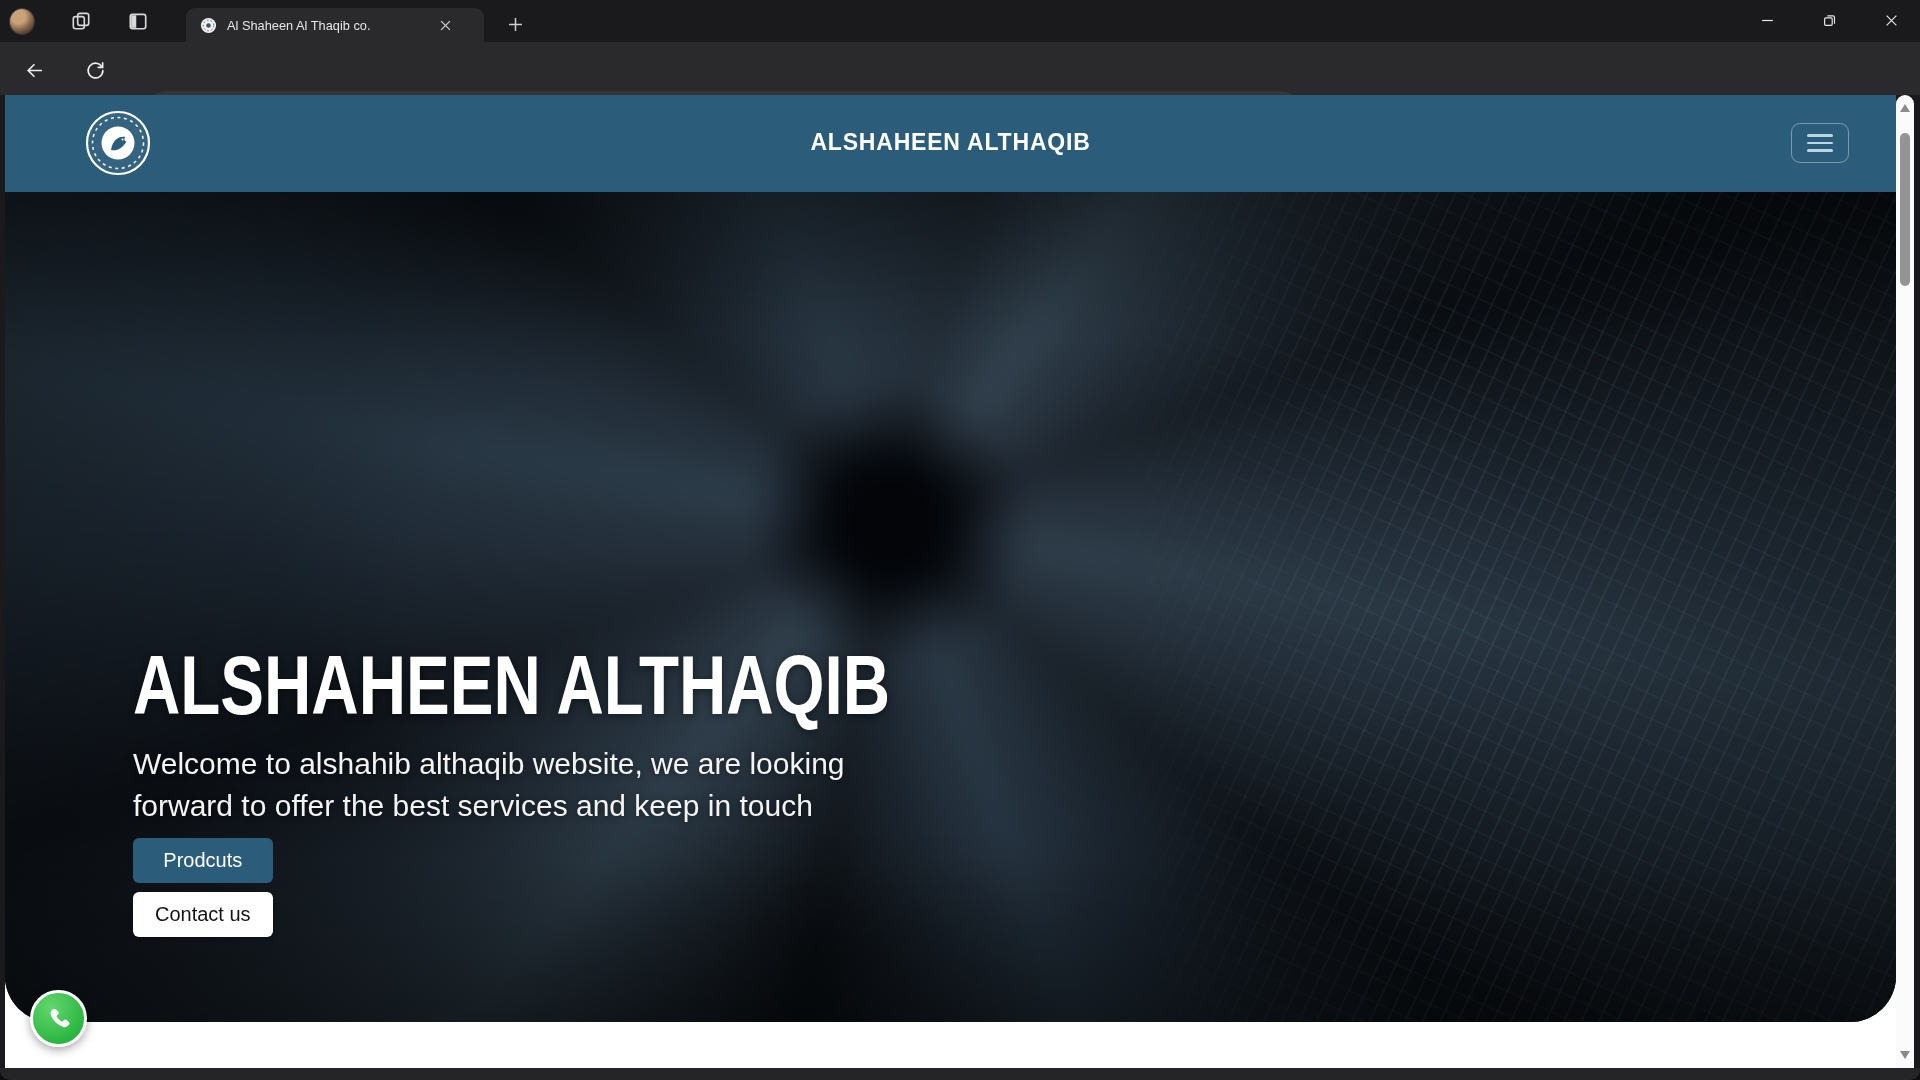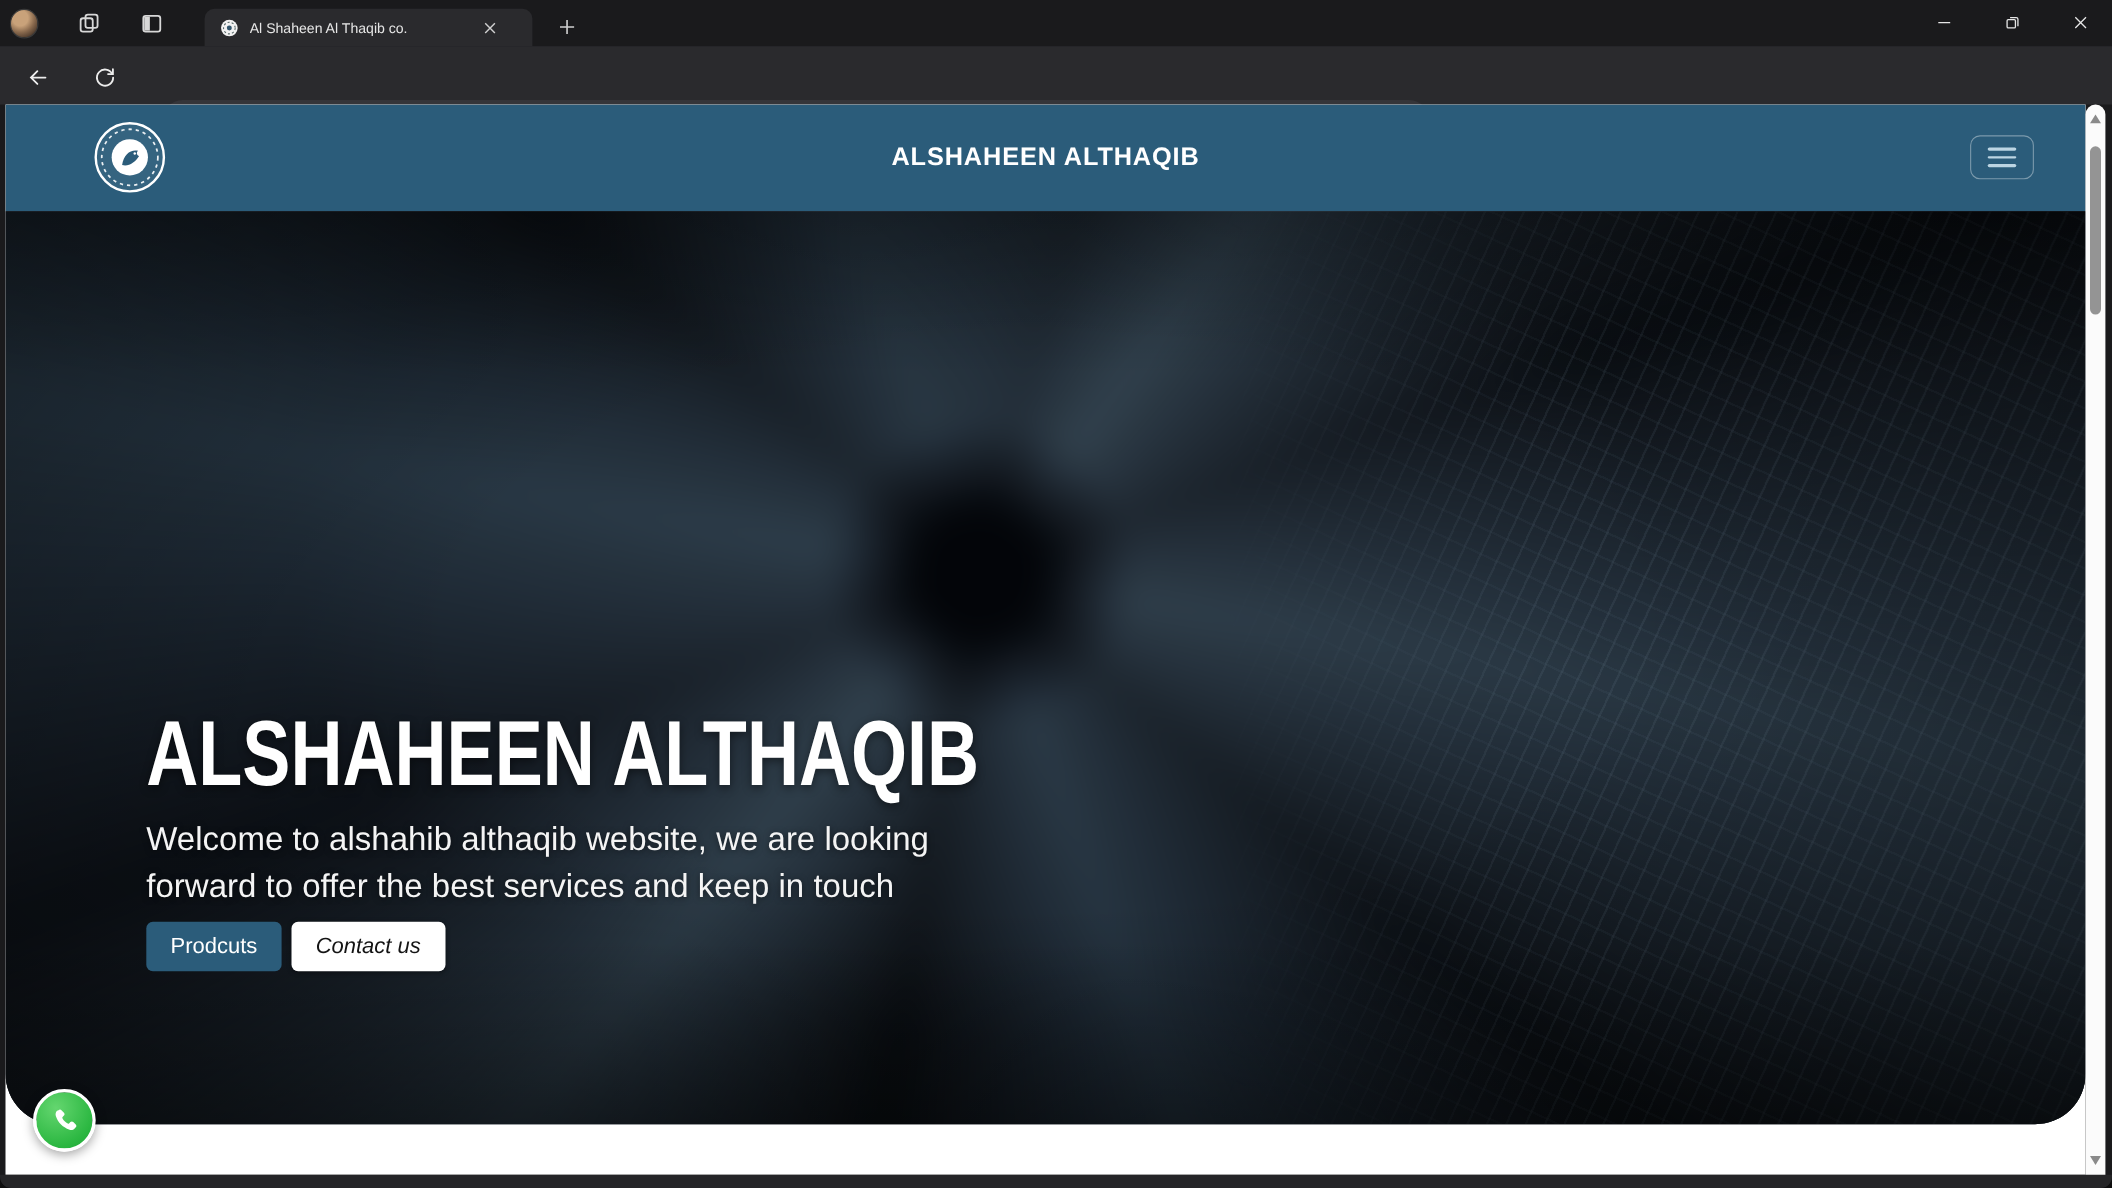--- a/index.html
+++ b/index.html
@@ -62,25 +62,25 @@
       repeating-linear-gradient(25deg, rgba(120,145,165,.25) 0 2px, transparent 2px 22px); 
     mask-image:linear-gradient(90deg, transparent, #000 40%); -webkit-mask-image:linear-gradient(90deg, transparent, #000 40%); }
   .hero-vignette { position:absolute; inset:0;
     background:radial-gradient(ellipse at 50% 45%, rgba(0,0,0,0) 40%, rgba(0,0,0,.45) 100%),
                linear-gradient(180deg, rgba(0,0,0,.25), rgba(0,0,0,0) 18%, rgba(0,0,0,0) 80%, rgba(0,0,0,.35)); }
   .hero-heading { position:absolute; left:128px; top:451px; color:#ffffff; font-weight:bold;
     font-size:84px; line-height:1; letter-spacing:0; transform:scaleX(.78); transform-origin:left top;
     text-shadow:0 2px 10px rgba(0,0,0,.45); white-space:nowrap; }
   .hero-sub { position:absolute; left:128px; top:551px; width:745px; color:#f4f4f4;
     font-size:30px; line-height:1.4; text-shadow:0 1px 6px rgba(0,0,0,.5); }
-  .hero-actions { position:absolute; left:128px; top:646px; display:flex; gap:9px; }
+  .hero-actions { position:absolute; left:128px; top:646px; display:flex; gap:9px;flex-direction:column; }
   .btn { font-size:20px; border:none; border-radius:6px; padding:11px 22px; cursor:pointer;
     font-family:"Liberation Sans", sans-serif; }
   .btn-primary { background:#2b5c7a; color:#ffffff; }
-  .btn-light { background:#ffffff; color:#141414; box-shadow:0 1px 4px rgba(0,0,0,.35);font-style:italic; }
+  .btn-light { background:#ffffff; color:#141414; box-shadow:0 1px 4px rgba(0,0,0,.35); }
 
   
   .whatsapp { position:absolute; left:30px; top:990px; width:57px; height:57px; border-radius:50%;
     background:radial-gradient(circle at 35% 28%, #64d66f, #2bb741 70%, #1fa336);
     border:3px solid #ffffff; box-shadow:0 3px 10px rgba(0,0,0,.35);
     display:flex; align-items:center; justify-content:center; cursor:pointer; z-index:30; }
 
   
   .scrollbar { position:absolute; left:1896px; top:95px; width:18px; height:973px; background:#fbfbfb;
     border-radius:9px 9px 0 0; z-index:20; }

